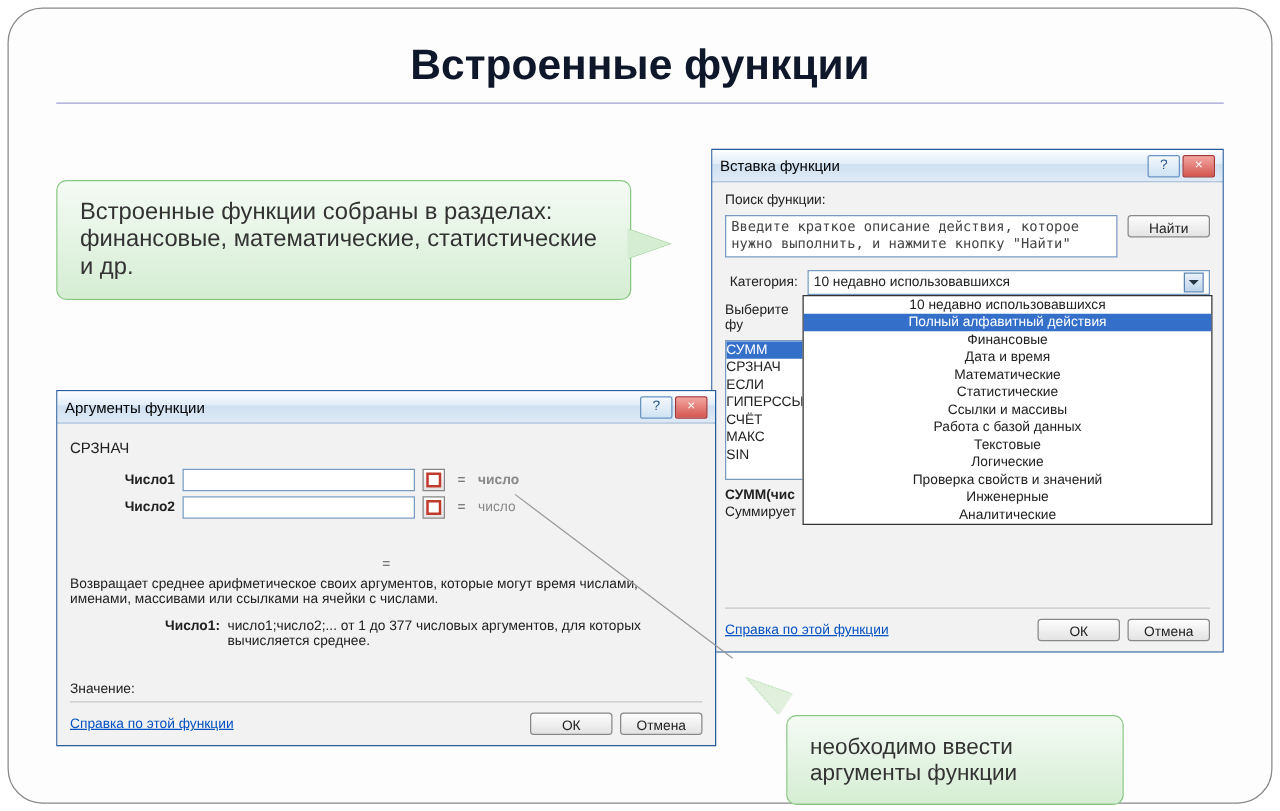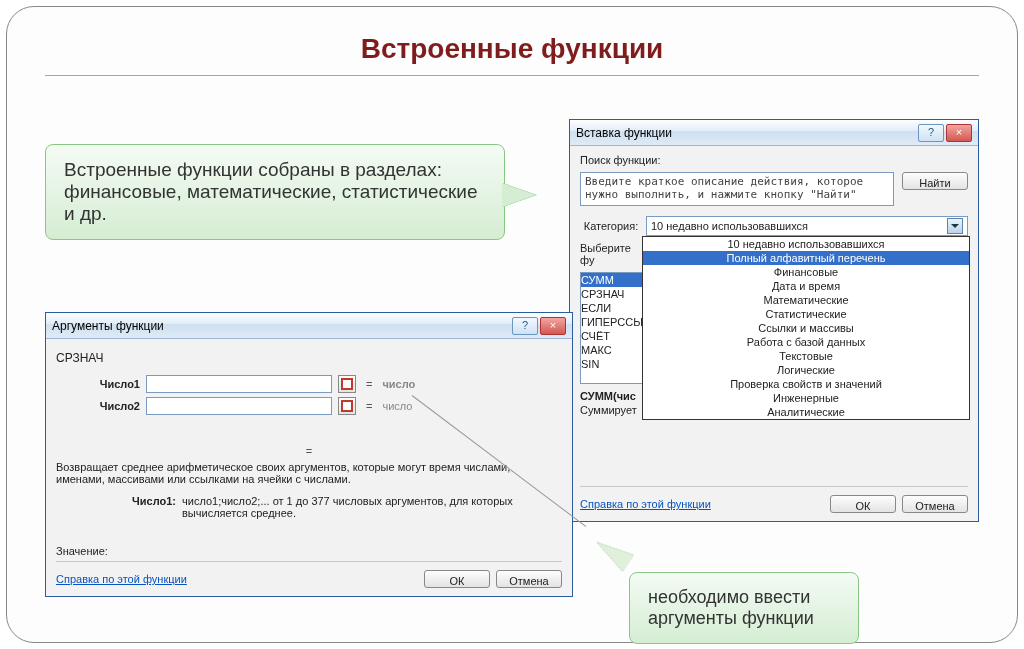--- a/index.html
+++ b/index.html
@@ -13,40 +13,40 @@
   }
   .slide-frame {
     position: absolute;
     top: 6px; left: 6px; right: 6px; bottom: 6px;
     border: 1px solid #888;
     border-radius: 28px;
     background: #fdfdfd;
   }
   .title {
     text-align: center;
-    color: #7f1d1d;
+    color: #0f172a;
     font-weight: bold;
-    font-size: 28px;
+    font-size: 34px;
     padding-top: 26px;
   }
   .title-underline {
     border-bottom: 1px solid #a0a0d0;
     margin: 10px 38px 0 38px;
   }
   .callout {
     position: absolute;
     background: linear-gradient(#f4fbf4, #d5edd3);
     border: 1px solid #89c883;
     border-radius: 8px;
     padding: 14px 18px;
     font-size: 19px;
     color: #333;
   }
   .callout-top { top: 137px; left: 38px; width: 460px; }
-  .callout-bot { top: 565px; left: 622px; width: 230px; font-size: 18px; }
+  .callout-bot { top: 565px; left: 622px; width: 270px; font-size: 18px; }
   .callout .tail {
     position: absolute;
     width: 0; height: 0;
     border-style: solid;
   }
   .callout-top .tail {
     right: -32px; top: 38px;
     border-width: 12px 0 12px 34px;
     border-color: transparent transparent transparent #d5edd3;
     filter: drop-shadow(1px 0 0 #89c883);
@@ -222,21 +222,21 @@
         <span class="btn">Найти</span>
       </div>
       <div class="row" style="position:relative;text-align:center;">
         <label>Категория:</label>
         <div class="cat-sel">
           <span>10 недавно использовавшихся</span>
           <span class="arrow"></span>
         </div>
         <div class="dropdown" id="catdrop">
             <div class="opt">10 недавно использовавшихся</div>
-            <div class="opt sel">Полный алфавитный перечень</div>
+            <div class="opt sel">Полный алфавитный действия</div>
             <div class="opt">Финансовые</div>
             <div class="opt">Дата и время</div>
             <div class="opt">Математические</div>
             <div class="opt">Статистические</div>
             <div class="opt">Ссылки и массивы</div>
             <div class="opt">Работа с базой данных</div>
             <div class="opt">Текстовые</div>
             <div class="opt">Логические</div>
             <div class="opt">Проверка свойств и значений</div>
             <div class="opt">Инженерные</div>

